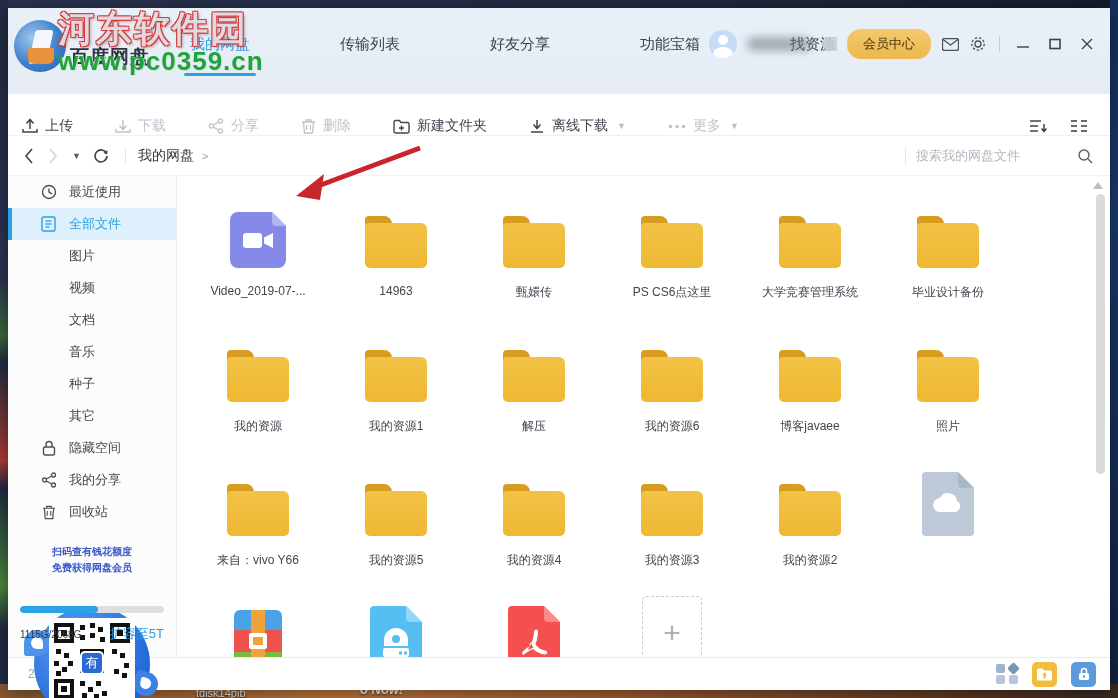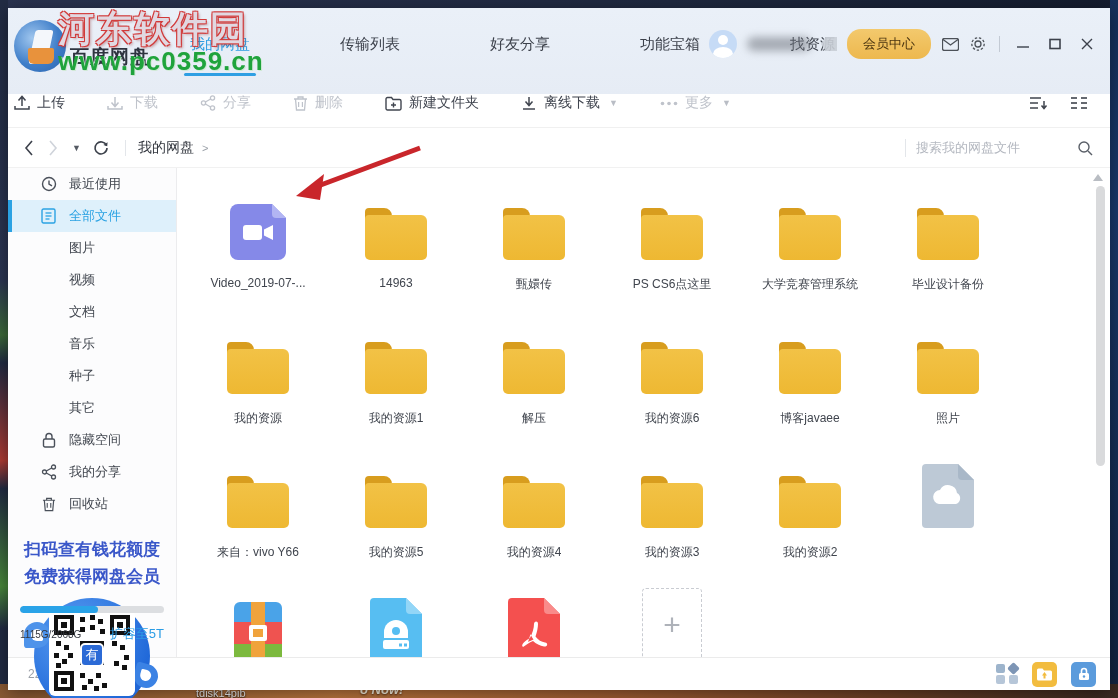--- a/index.html
+++ b/index.html
@@ -42,21 +42,21 @@
   .hdr-divider { width:1px; height:16px; background:#c3cad4; margin:0 2px; }
   .winctl { width:22px; height:22px; display:flex; align-items:center; justify-content:center; color:#3c414b; font-size:14px; cursor:pointer; }
 
   
   .watermark { position:absolute; left:58px; top:10px; z-index:60; pointer-events:none; line-height:1.05; }
   .watermark .wm1 { font-size:36px; font-weight:bold; color:rgba(226,230,240,.92);
     text-shadow:-1px -1px 0 #d23a3a,1px -1px 0 #d23a3a,-1px 1px 0 #d23a3a,1px 1px 0 #d23a3a, 2px 2px 3px rgba(120,0,0,.35); letter-spacing:2px; }
   .watermark .wm2 { font-size:26px; font-weight:bold; color:#1fa33c; text-shadow:1px 1px 0 #cfe9d4; letter-spacing:1px; }
 
   
-  .toolbar { height:34px; background:#fff; border-bottom:1px solid #f0f0f0; display:flex; align-items:flex-start; padding-left:6px; flex:0 0 auto; }
+  .toolbar { height:42px; background:#fff; border-bottom:1px solid #f0f0f0; display:flex; align-items:flex-end; padding-left:14px; flex:0 0 auto; }
   .tbtn { display:flex; align-items:center; gap:7px; font-size:14px; margin-right:42px; cursor:pointer; background:none; border:none; }
   .tbtn.enabled { color:#40454f; }
   .tbtn.disabled { color:#bfc3cb; cursor:default; }
   .tbtn svg { display:block; }
   .caret { font-size:9px; color:#b9bdc5; margin-left:2px; }
   .tb-right { margin-left:auto; display:flex; align-items:center; gap:22px; padding-right:22px; }
   .tb-right .hicon { color:#3f444d; }
 
   
   .navbar { height:40px; background:#fff; border-bottom:1px solid #f1f1f1; display:flex; align-items:center; padding:0 16px; flex:0 0 auto; }
@@ -76,21 +76,21 @@
   .app-body { flex:1; display:flex; min-height:0; }
   .sidebar { width:169px; background:#fcfcfd; border-right:1px solid #ececee; position:relative; flex:0 0 auto; }
   .side-item { height:32px; display:flex; align-items:center; padding-left:32px; font-size:13px; color:#41464f; cursor:pointer; position:relative; }
   .side-item .sicon { width:17px; height:17px; margin-right:12px; color:#4a505a; display:flex; align-items:center; justify-content:center; }
   .side-item.noicon { padding-left:61px; }
   .side-item.active { background:#def0fb; color:#2ba2e3; }
   .side-item.active .sicon { color:#2ba2e3; }
   .side-item.active:before { content:""; position:absolute; left:0; top:0; bottom:0; width:4px; background:#2ba2e3; }
 
   .promo { position:absolute; left:0; right:0; top:368px; text-align:center; }
-  .promo-line { font-size:17px; font-weight:bold; color:#3a57c9; line-height:1.6; }
+  .promo-line { font-size:10px; font-weight:bold; color:#3a57c9; line-height:1.6; }
   .qr-blob { position:absolute; left:50%; top:430px; transform:translateX(-50%); width:116px; height:116px; border-radius:50%;
     background:radial-gradient(circle at 35% 30%, #5a9ef2, #2169d9 70%, #1b5ac4 100%); }
   .qr-blob .bub1 { position:absolute; left:-10px; top:24px; width:26px; height:26px; border-radius:50% 50% 50% 12%; background:#4e93ea; }
   .qr-blob .bub1:before { content:""; position:absolute; left:7px; top:7px; width:12px; height:12px; border-radius:50% 50% 12% 50%; background:#fff; }
   .qr-blob .bub2 { position:absolute; right:-8px; bottom:26px; width:24px; height:24px; border-radius:12% 50% 50% 50%; background:#3b82e4; transform:rotate(15deg); }
   .qr-blob .bub2:before { content:""; position:absolute; left:6px; top:6px; width:11px; height:11px; border-radius:12% 50% 50% 50%; background:#fff; }
   .qr-code { position:absolute; left:50%; top:442px; transform:translateX(-50%); width:86px; height:86px; background:#fff; border-radius:6px; padding:5px; }
   .qr-center { position:absolute; left:50%; top:475px; transform:translateX(-50%); width:24px; height:24px; background:#2b6ad6; border-radius:5px; border:2px solid #fff; color:#fff; font-size:13px; display:flex; align-items:center; justify-content:center; z-index:2; }
 
   .storage { position:absolute; left:12px; right:12px; bottom:14px; }

